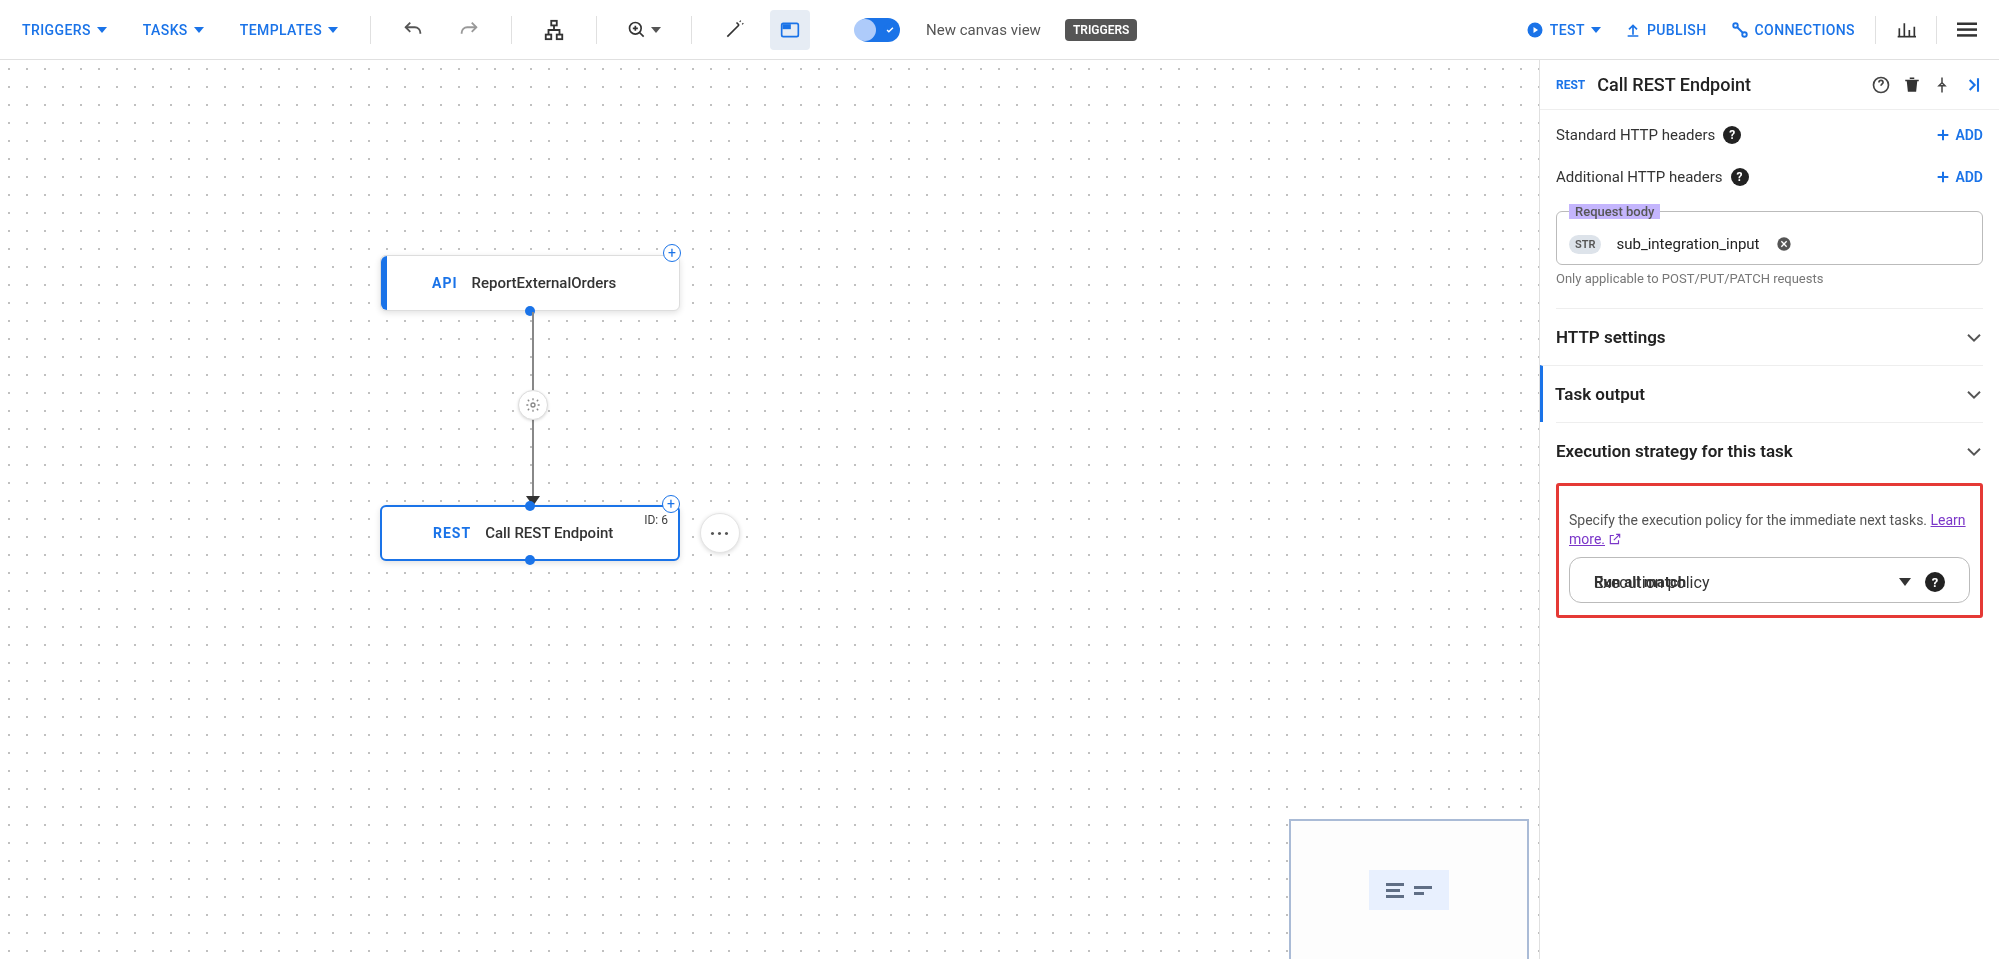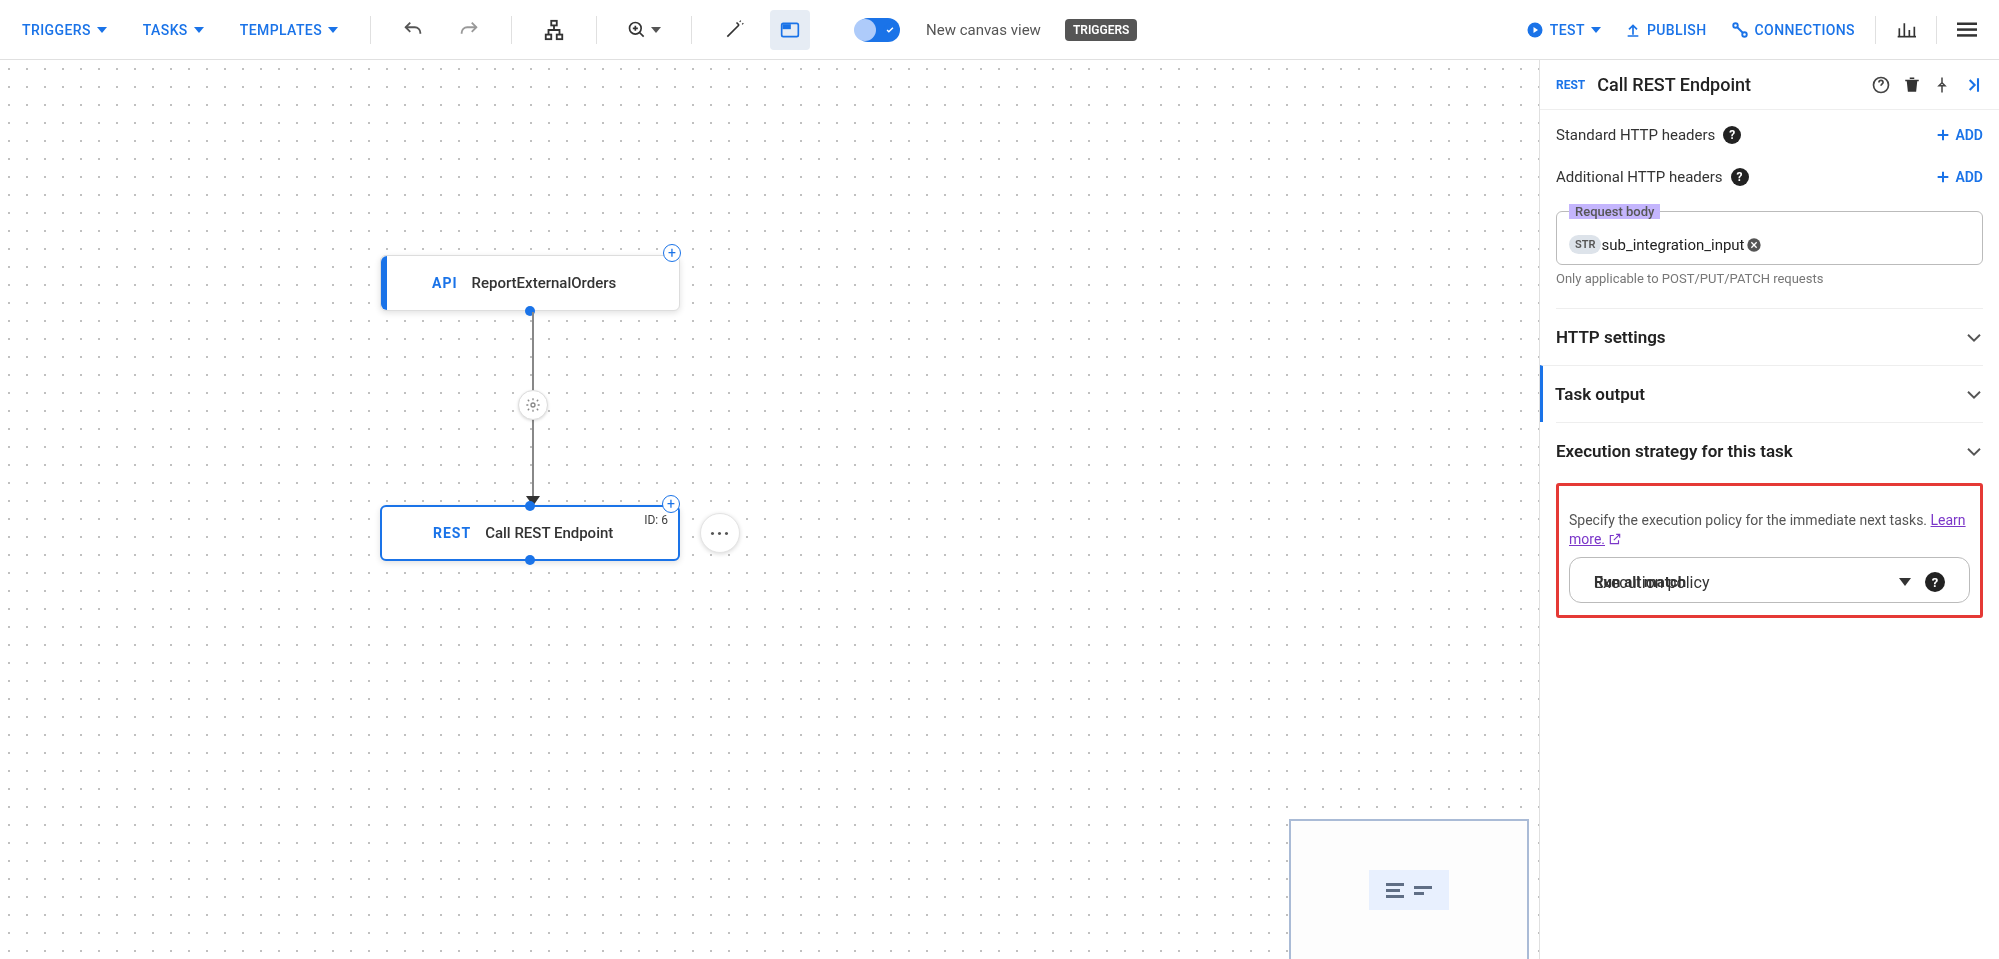--- a/index.html
+++ b/index.html
@@ -38,21 +38,21 @@
 .sp-header .rest{ color:#1a73e8; font-size:12px; font-weight:700;}
 .sp-header .title{ font-size:18px; font-weight:500; color:#222; flex:1;}
 .sp-header .icn{ color:#444; cursor:pointer; display:flex; align-items:center;}
 .sp-body{ flex:1; overflow-y:auto; padding:16px; color:#333;}
 .field-row{ display:flex; align-items:center; justify-content:space-between; margin-bottom:24px;}
 .field-row .lbl{ display:flex; align-items:center; gap:8px; font-size:15px; color:#333;}
 .field-row .help{ width:18px; height:18px; border-radius:50%; background:#222; color:#fff; display:flex; align-items:center; justify-content:center; font-size:12px; font-weight:700;}
 .add-btn{ color:#1a73e8; font-weight:600; display:flex; align-items:center; gap:4px; cursor:pointer; font-size:14px;}
 .fieldset{ border:1px solid #bbb; border-radius:6px; padding:14px 12px 10px; position:relative; margin-bottom:6px;}
 .fieldset legend{ font-size:13px; color:#555; padding:0 6px; background:#c4b5fd; font-weight:500;}
-.chip{ display:inline-flex; align-items:flex-end; gap:0; font-size:15px; color:#222;}
+.chip{ display:inline-flex; align-items:flex-start; gap:15px; font-size:15px; color:#222;}
 .chip .str{ background:#dde3ea; color:#555; font-size:11px; font-weight:600; border-radius:10px; padding:3px 6px;}
 .chip .x{ width:18px;height:18px;display:inline-flex;align-items:center;justify-content:center;color:#555; cursor:pointer;}
 .helper{ font-size:13px; color:#777; margin-top:6px; margin-bottom:8px;}
 .section-head{ display:flex; align-items:center; justify-content:space-between; padding:18px 0; border-top:1px solid #eee; cursor:pointer;}
 .section-head h3{ font-size:17px; font-weight:600; color:#222;}
 .section-head .chev{ color:#555;}
 .highlight-box{ border:3px solid #e53935; border-radius:3px; padding:16px 10px 12px; margin-top:4px;}
 .highlight-box .hint{ font-size:14px; color:#555; margin:10px 0 6px;}
 .highlight-box .hint a{ color:#7b36c9; text-decoration:underline;}
 .select-box{ border:1px solid #bbb; border-radius:12px; padding:14px 24px 10px; position:relative; display:flex; align-items:center; margin-top:10px;}

